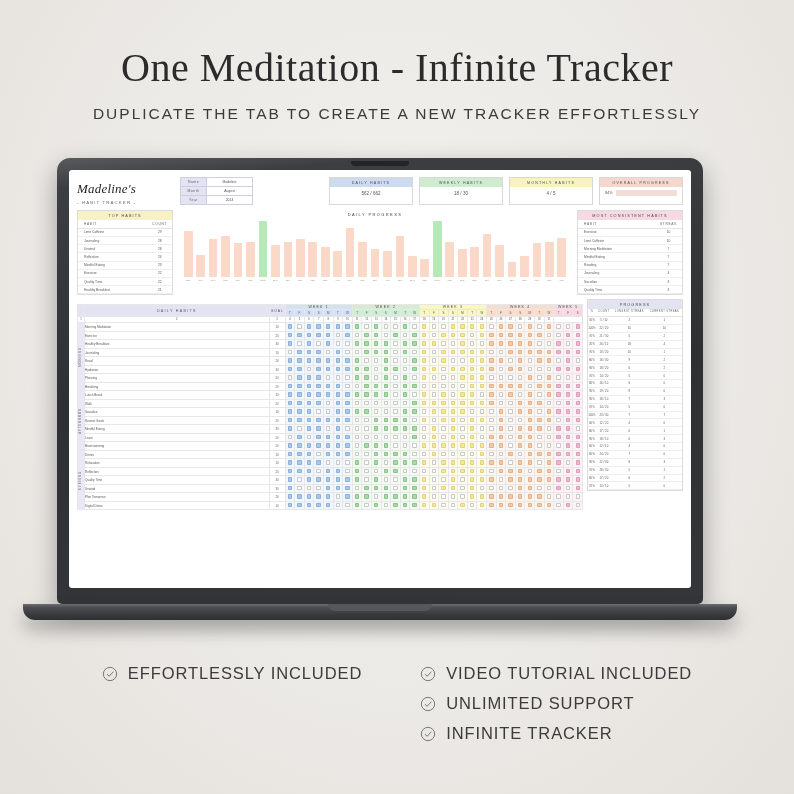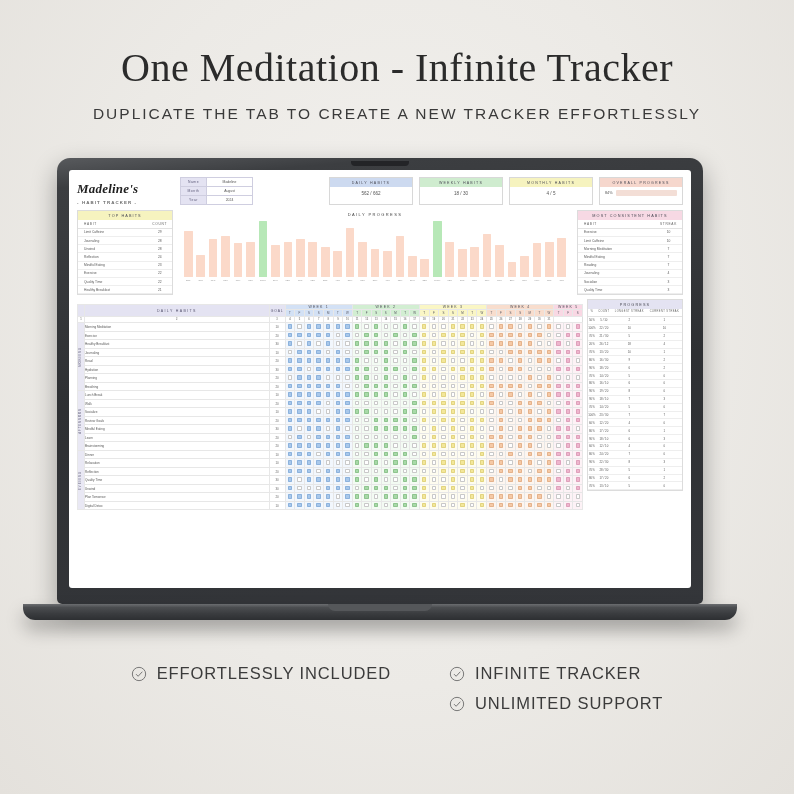--- a/index.html
+++ b/index.html
@@ -44,21 +44,21 @@
     box-shadow:0 10px 18px rgba(0,0,0,.28);
     position:relative;
   }
   .base:after {
     content:""; position:absolute; left:50%; transform:translateX(-50%); top:0;
     width:104px; height:7px; background:#55575a; border-radius:0 0 7px 7px;
   }
   
   .sheet { font-size:3.6px; color:#4a4a4a; padding:7px 8px 0 8px; background:#fff; height:100%; }
   .srow { display:flex; gap:7px; }
-  .brand { width:96px; padding-top:4px;font-weight:bold; }
+  .brand { width:96px; padding-top:4px; }
   .brand .name {
     font-family:"Liberation Serif", serif; font-style:italic;
     font-size:13px; color:#1f1f1f; letter-spacing:.2px;
   }
   .brand .sub { font-size:4.4px; letter-spacing:1.1px; color:#6a6a6a; margin-top:3px; }
 
   table { border-collapse:collapse; }
   .nmtable { border:.6px solid #b9b8cf; font-size:3.4px; }
   .nmtable td { border:.5px solid #cfcee0; padding:1.6px 3px; height:7px; }
   .nmtable td.k { background:#e4e3f2; width:26px; text-align:center; letter-spacing:.5px; color:#5c5a78; }
@@ -1441,23 +1441,30 @@
           </svg></span>
         <span>EFFORTLESSLY INCLUDED</span>
       </div>
     </div>
   <div class="fcol" id="feat-right">
       <div class="fitem">
         <span class="chk"><svg viewBox="0 0 24 24" width="16" height="16" fill="none" stroke="#6f6f6f" stroke-width="1.4">
             <circle cx="12" cy="12" r="10"></circle>
             <path d="M7.5 12.2l3.2 3.2L17 8.6"></path>
           </svg></span>
-        <span>INFINITE TRACKER</span>
+        <span>VIDEO TUTORIAL INCLUDED</span>
       </div>
       <div class="fitem">
         <span class="chk"><svg viewBox="0 0 24 24" width="16" height="16" fill="none" stroke="#6f6f6f" stroke-width="1.4">
             <circle cx="12" cy="12" r="10"></circle>
             <path d="M7.5 12.2l3.2 3.2L17 8.6"></path>
           </svg></span>
         <span>UNLIMITED SUPPORT</span>
       </div>
+      <div class="fitem">
+        <span class="chk"><svg viewBox="0 0 24 24" width="16" height="16" fill="none" stroke="#6f6f6f" stroke-width="1.4">
+            <circle cx="12" cy="12" r="10"></circle>
+            <path d="M7.5 12.2l3.2 3.2L17 8.6"></path>
+          </svg></span>
+        <span>INFINITE TRACKER</span>
+      </div>
     </div>
 </div>
 
 </body></html>

